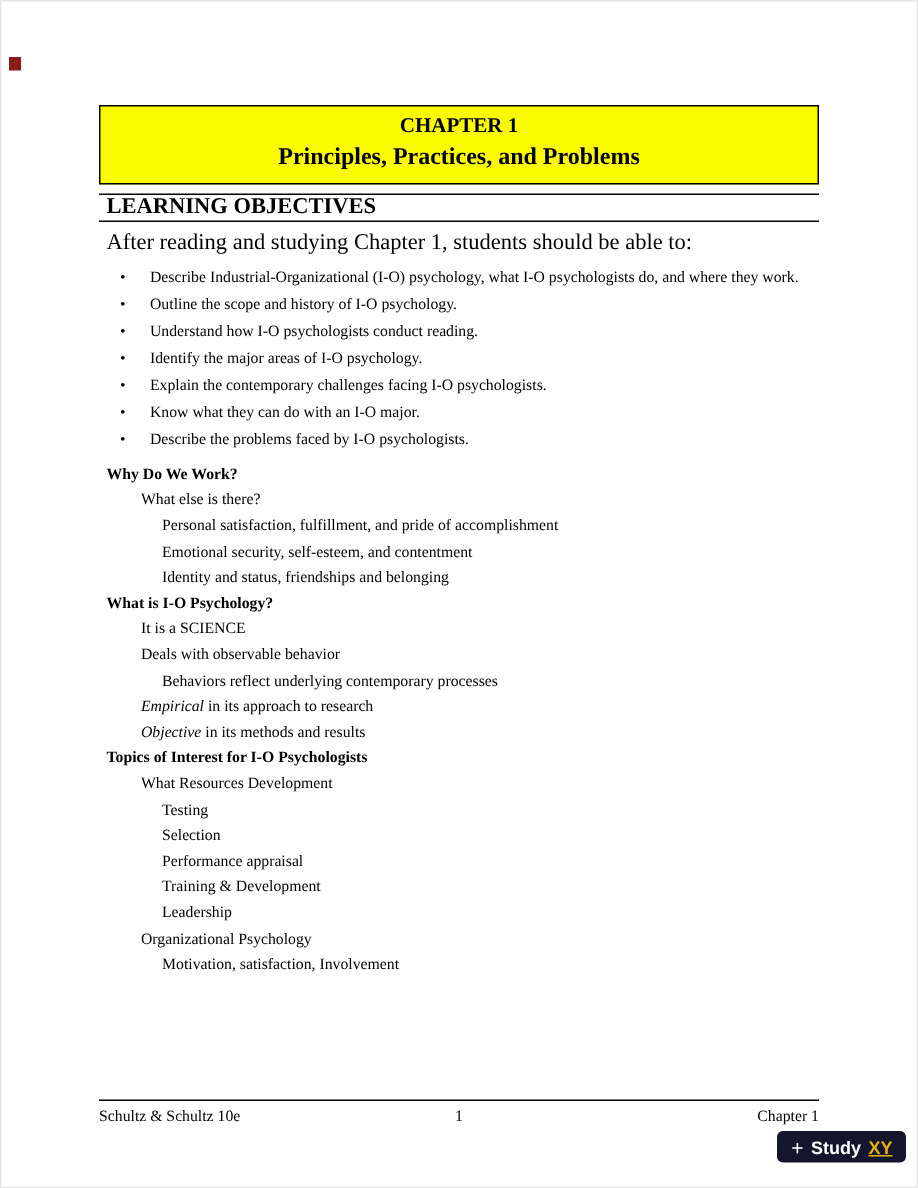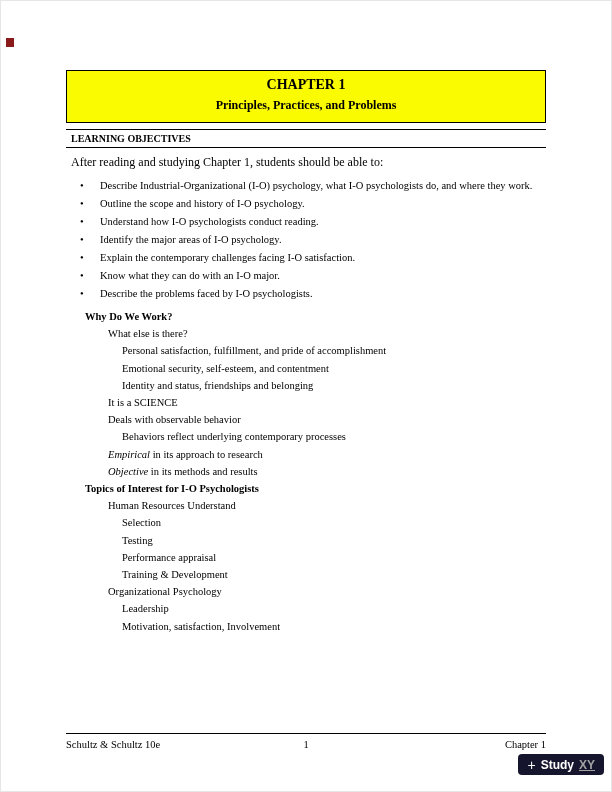--- a/index.html
+++ b/index.html
@@ -23,54 +23,54 @@
   }
   .content {
     position:absolute; left:66px; top:70px; width:480px;
   }
   .title-box {
     border:1px solid #000;
     text-align:center;
     padding:5px 4px 7px 4px;
   }
   .chapter-line { font-weight:bold; font-size:14px; line-height:17px; }
-  .title-line   { font-weight:bold; font-size:12px; line-height:20px; margin-top:2px; }
+  .title-line   { font-weight:bold; font-size:16px; line-height:20px; margin-top:2px; }
 
   .sec-header {
     margin-top:6px;
     border-top:1px solid #000;
     border-bottom:1px solid #000;
     font-weight:bold;
-    font-size:10px;
+    font-size:15px;
     line-height:13px;
     padding:2px 0 2px 5px;
   }
   .sec-header.second { margin-top:2px; }
 
   .intro {
     margin-top:8px;
-    font-size:12px;
+    font-size:15px;
     line-height:13px;
     padding-left:5px;
   }
 
   .objectives-list { margin-top:8px; }
   .bullet-row {
     display:flex;
     font-size:10.5px;
     line-height:18px;
   }
   .bullet-marker {
     width:34px;
     padding-left:14px;
     flex:0 0 34px;
   }
   .bullet-text { flex:1; }
 
-  .outline-list { margin-top:5px;margin-left:14px; }
+  .outline-list { margin-top:5px; }
   .outline-line {
     font-size:10.5px;
     line-height:17.2px;
   }
   .outline-line.l0 { padding-left:5px;  font-weight:bold; }
   .outline-line.l1 { padding-left:28px; }
   .outline-line.l2 { padding-left:42px; }
   .outline-line em { }
 
   .footer-rule {
@@ -130,64 +130,65 @@
         <div class="bullet-row">
           <span class="bullet-marker">•</span>
           <span class="bullet-text">Understand how I-O psychologists conduct reading.</span>
         </div>
         <div class="bullet-row">
           <span class="bullet-marker">•</span>
           <span class="bullet-text">Identify the major areas of I-O psychology.</span>
         </div>
         <div class="bullet-row">
           <span class="bullet-marker">•</span>
-          <span class="bullet-text">Explain the contemporary challenges facing I-O satisfaction.</span>
+          <span class="bullet-text">Explain the contemporary challenges facing I-O psychologists.</span>
         </div>
         <div class="bullet-row">
           <span class="bullet-marker">•</span>
           <span class="bullet-text">Know what they can do with an I-O major.</span>
         </div>
         <div class="bullet-row">
           <span class="bullet-marker">•</span>
           <span class="bullet-text">Describe the problems faced by I-O psychologists.</span>
         </div>
       </div>
 
 
     <div class="outline-list">
         <div class="outline-line l0 bold">Why Do We Work?</div>
         <div class="outline-line l1">What else is there?</div>
         <div class="outline-line l2">Personal satisfaction, fulfillment, and pride of accomplishment</div>
         <div class="outline-line l2">Emotional security, self-esteem, and contentment</div>
         <div class="outline-line l2">Identity and status, friendships and belonging</div>
+        <div class="outline-line l0 bold">What is I-O Psychology?</div>
         <div class="outline-line l1">It is a SCIENCE</div>
         <div class="outline-line l1">Deals with observable behavior</div>
         <div class="outline-line l2">Behaviors reflect underlying contemporary processes</div>
         <div class="outline-line l1"><em>Empirical</em> in its approach to research</div>
         <div class="outline-line l1"><em>Objective</em> in its methods and results</div>
         <div class="outline-line l0 bold">Topics of Interest for I-O Psychologists</div>
-        <div class="outline-line l1">Human Resources Understand</div>
+        <div class="outline-line l1">What Resources Development</div>
+        <div class="outline-line l2">Testing</div>
         <div class="outline-line l2">Selection</div>
-        <div class="outline-line l2">Testing</div>
         <div class="outline-line l2">Performance appraisal</div>
         <div class="outline-line l2">Training &amp; Development</div>
+        <div class="outline-line l2">Leadership</div>
         <div class="outline-line l1">Organizational Psychology</div>
-        <div class="outline-line l2">Leadership</div>
         <div class="outline-line l2">Motivation, satisfaction, Involvement</div>
       </div>
 
   </div>
 
   <div class="footer-rule"></div>
 
   <div class="footer">
     <span class="footer-left">Schultz &amp; Schultz 10e</span>
     <span class="footer-center">1</span>
     <span class="footer-right">Chapter 1</span>
   </div>
 
   <div class="brand-badge" style="background: rgb(21, 21, 46);">
     <span class="plus-icon">+</span>
     <span>Study</span>
-      <span class="brand-xy" style="color: #a3a3a3; text-decoration: underline;">XY</span>
+      <span class="brand-xy" style="color: #eab308; text-decoration: underline;">XY</span>
   </div>
 
 </div>
 
 </body></html>

